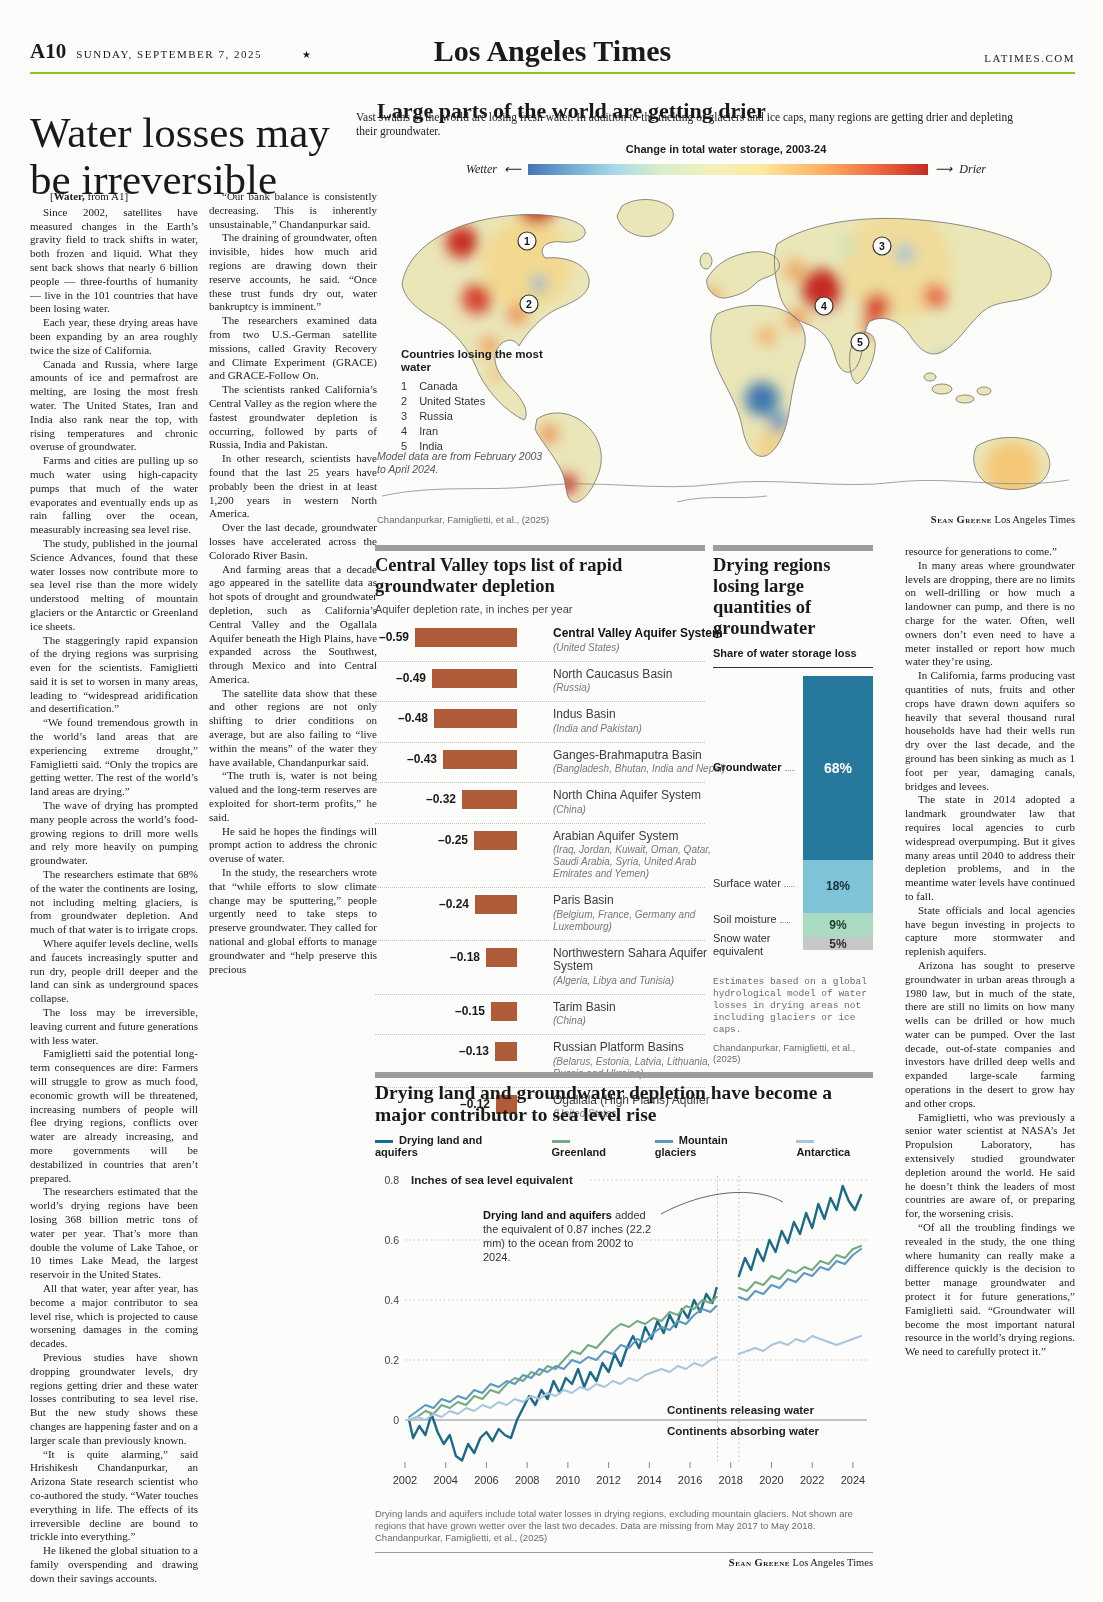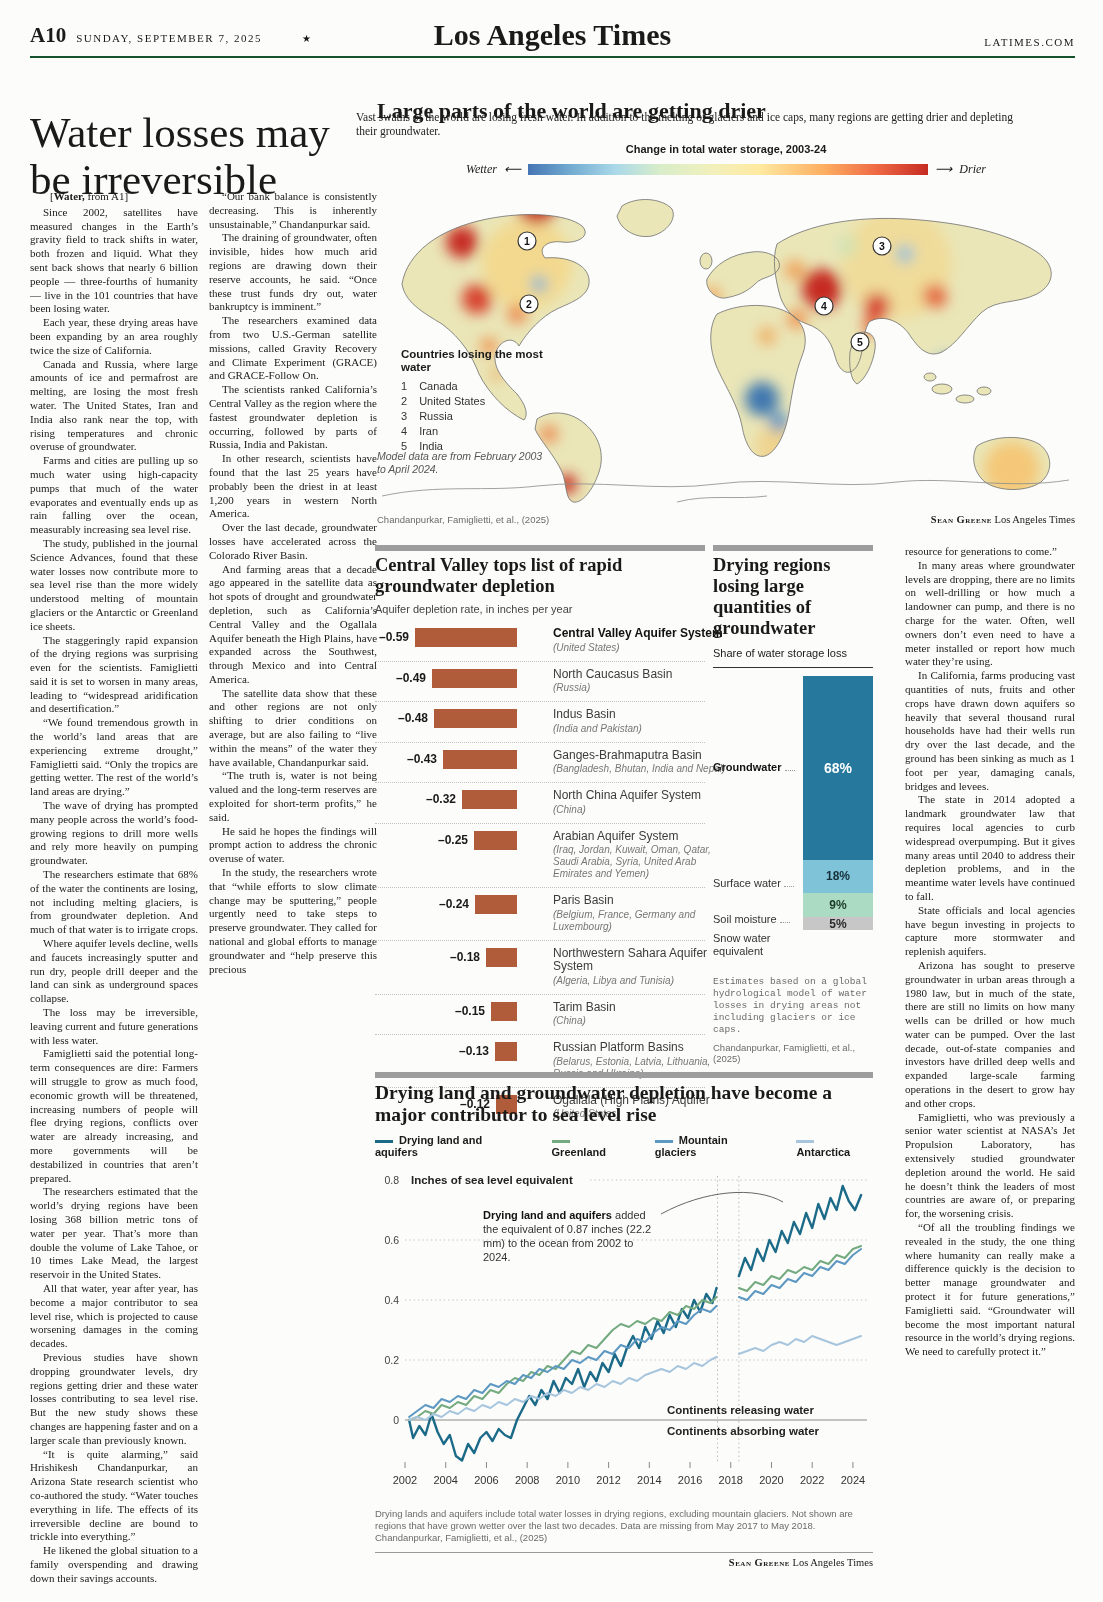--- a/index.html
+++ b/index.html
@@ -1,19 +1,19 @@
 <!DOCTYPE html>
 <html><head>
 <meta charset="utf-8">
 <style>
   html,body{margin:0;padding:0;background:#e9e7e2;}
   .page{position:relative;width:1103px;height:1602px;background:#fcfcfa;margin:0 auto;
         font-family:"Liberation Serif",serif;color:#1a1a1a;overflow:hidden;}
   
-  .masthead{position:absolute;left:30px;right:28px;top:14px;height:42px;border-bottom:2px solid #14532d;}
+  .masthead{position:absolute;left:30px;right:28px;top:30px;height:42px;border-bottom:2px solid #84cc16;}
   .mh-left{position:absolute;left:0;bottom:8px;display:flex;align-items:baseline;gap:10px;}
   .mh-page{font-size:21px;font-weight:bold;}
   .mh-date{font-size:11px;letter-spacing:1.5px;font-variant:small-caps;text-transform:uppercase;}
   .mh-star{font-size:10px;margin-left:30px;}
   .nameplate{position:absolute;left:0;right:0;bottom:4px;text-align:center;
              font-size:30px;font-weight:bold;letter-spacing:0px;font-family:"Liberation Serif",serif;}
   .mh-site{position:absolute;right:0;bottom:8px;font-size:11px;letter-spacing:1.5px;}
   
   .headline{position:absolute;left:30px;top:80px;width:335px;font-size:43px;line-height:47px;font-weight:400;}
   .article-cols{position:absolute;left:30px;top:190px;width:347px;height:1400px;
@@ -55,21 +55,21 @@
   .bar-row:last-child{border-bottom:none;}
   .bar-left{display:flex;justify-content:flex-end;align-items:flex-start;gap:6px;padding-top:1px;}
   .bar-val{font-family:"Liberation Sans",sans-serif;font-weight:bold;font-size:12px;line-height:19px;}
   .bar-rect{height:19px;background:#b05b3a;}
   .bar-lab{font-family:"Liberation Sans",sans-serif;font-size:12px;line-height:13.5px;color:#3c3c3c;}
   .bar-lab.bold{font-weight:bold;color:#111;}
   .bar-sub{font-family:"Liberation Sans",sans-serif;font-size:10px;font-style:italic;color:#777;line-height:12px;margin-top:1px;}
   
   .share-panel{position:absolute;left:713px;top:545px;width:160px;}
   .share-title{font-size:18.5px;line-height:21px;margin:10px 0 8px 0;}
-  .share-sub{font-family:"Liberation Sans",sans-serif;font-weight:normal;font-size:11px;
+  .share-sub{font-family:"Liberation Sans",sans-serif;font-weight:bold;font-size:11px;
              border-bottom:1px solid #333;padding-bottom:8px;}
   .share-chart{position:relative;height:300px;margin-top:8px;}
   .share-bar{position:absolute;right:0;top:0;width:70px;}
   .share-seg{position:relative;display:flex;align-items:center;justify-content:center;
              font-family:"Liberation Sans",sans-serif;font-weight:bold;}
   .share-lab{position:absolute;left:0;font-family:"Liberation Sans",sans-serif;font-size:11px;color:#333;
              width:88px;line-height:12.5px;}
   .share-lab .ldr{display:inline-block;border-bottom:1.5px dotted #9a9a9a;height:8px;}
   .share-note{font-family:Liberation Mono, monospace;font-size:9.5px;color:#6b6b6b;line-height:12px;margin-top:0;}
   
@@ -396,21 +396,21 @@
       </div>
   </div>
 
   <div class="gbar" style="left:713px;top:545px;width:160px;"></div>
   <div class="share-panel">
     <h3 class="share-title ghead">Drying regions losing large quantities of groundwater</h3>
     <div class="share-sub">Share of water storage loss</div>
     <div class="share-chart" id="share-chart">
       <div class="share-bar" id="share-bar">
           <div class="share-seg" style="height: 183.6px; background: rgb(38, 121, 156); color: rgb(255, 255, 255); font-size: 14px;">68%</div>
-          <div class="share-seg" style="height: 33px; background: rgb(127, 195, 216); color: rgb(22, 48, 58); font-size: 12px;">18%</div>
+          <div class="share-seg" style="height: 53px; background: rgb(127, 195, 216); color: rgb(22, 48, 58); font-size: 12px;">18%</div>
           <div class="share-seg" style="height: 24.3px; background: rgb(171, 220, 195); color: rgb(29, 58, 44); font-size: 12px;">9%</div>
           <div class="share-seg" style="height: 13.5px; background: rgb(199, 199, 199); color: rgb(43, 43, 43); font-size: 12px;">5%</div>
         </div>
     <div class="share-lab" style="top: 84.8px; font-weight: bold; color: rgb(17, 17, 17);">Groundwater <span class="ldr" style="width:10px"></span></div>
         <div class="share-lab" style="top: 200.9px;">Surface water <span class="ldr" style="width:10px"></span></div>
         <div class="share-lab" style="top: 237.35px;">Soil moisture <span class="ldr" style="width:10px"></span></div>
         <div class="share-lab" style="top: 256.25px;">Snow water equivalent <span class="ldr" style="width:0px"></span></div>
       </div>
     <div class="share-note">Estimates based on a global hydrological model of water losses in drying areas not including glaciers or ice caps.</div>
     <div class="credit-sm" style="margin-top:6px;">Chandanpurkar, Famiglietti, et al., (2025)</div>

